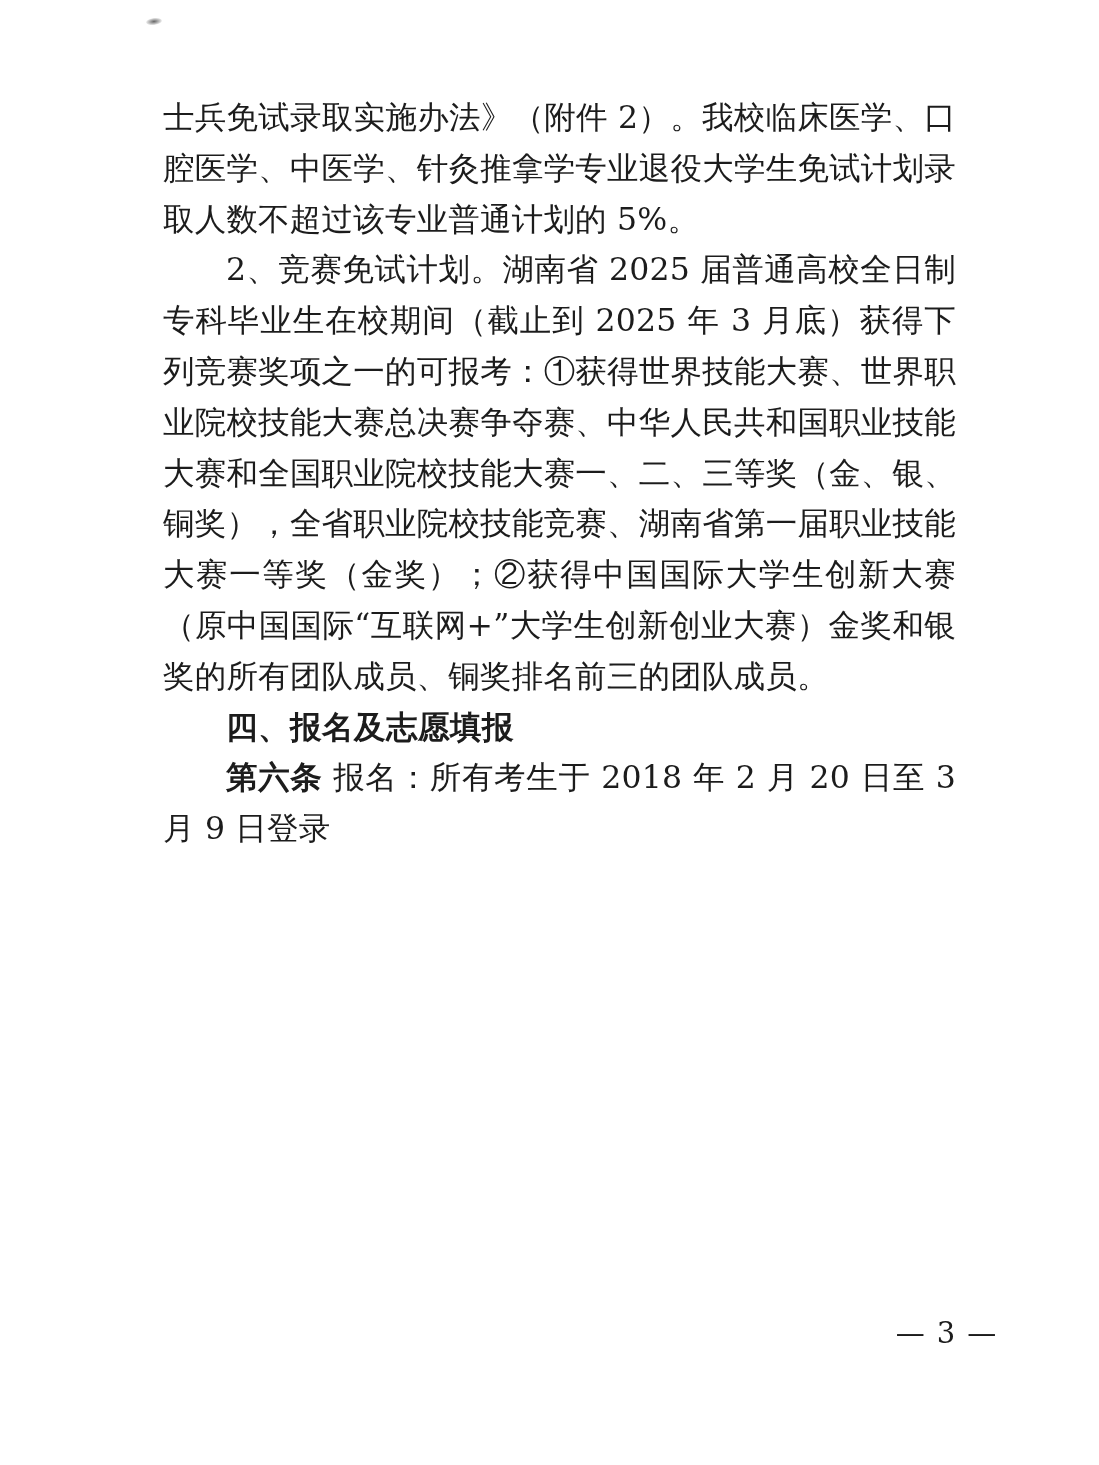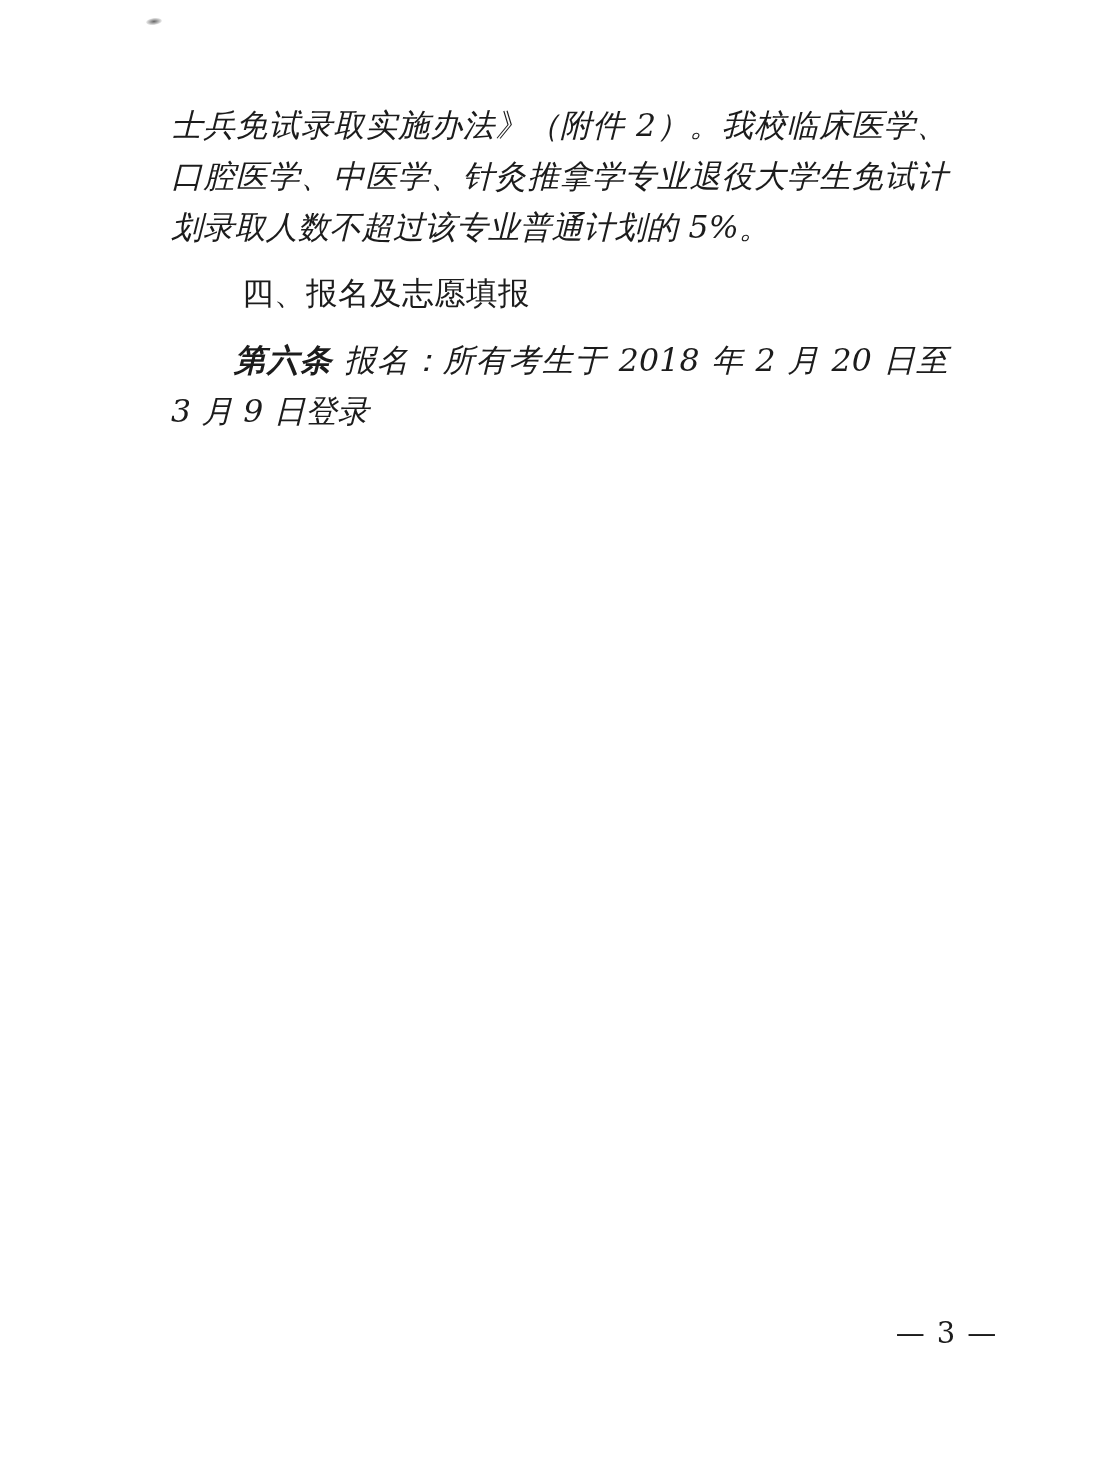--- a/index.html
+++ b/index.html
@@ -33,33 +33,32 @@
     top: 92px;
     width: 793px;
     color: #1c1c1c;
     font-size: 31.5px;
     line-height: 50.8px;
     text-align: justify;
     text-justify: inter-character;
     letter-spacing: 0.2px;
   }
   .para {
-    margin: 8px;
+    margin: 0;
     text-indent: 2em;
     text-align: justify;
     text-justify: inter-character;
-    font-style: italic;
   }
   .para.no-indent {
     text-indent: 0;
   }
   .heading {
-    margin: 16px;
+    margin: 0;
     text-indent: 2em;
-    font-weight: 400;
+    font-weight: 700;
     letter-spacing: 0.5px;
   }
   .bold-label {
     font-weight: 700;
   }
   .footer {
     position: absolute;
     left: 0;
     top: 1316px;
     width: 1099px;
@@ -80,20 +79,21 @@
 <body>
 
 <div class="page">
 
   <div class="scan-smudge"></div>
 
   <div class="body-text">
 
     <p class="para no-indent">士兵免试录取实施办法》（附件 2）。我校临床医学、口腔医学、中医学、针灸推拿学专业退役大学生免试计划录取人数不超过该专业普通计划的 5%。</p>
 
+    <p class="para">2、竞赛免试计划。湖南省 2025 届普通高校全日制专科毕业生在校期间（截止到 2025 年 3 月底）获得下列竞赛奖项之一的可报考：①获得世界技能大赛、世界职业院校技能大赛总决赛争夺赛、中华人民共和国职业技能大赛和全国职业院校技能大赛一、二、三等奖（金、银、铜奖），全省职业院校技能竞赛、湖南省第一届职业技能大赛一等奖（金奖）；②获得中国国际大学生创新大赛（原中国国际“互联网+”大学生创新创业大赛）金奖和银奖的所有团队成员、铜奖排名前三的团队成员。</p>
 
 
 
     <p class="heading">四、报名及志愿填报</p>
 
     <p class="para"><span class="bold-label">第六条</span><span> 报名：所有考生于 2018 年 2 月 20 日至 3 月 9 日登录</span></p>
 
   </div>
 
   <div class="footer">

